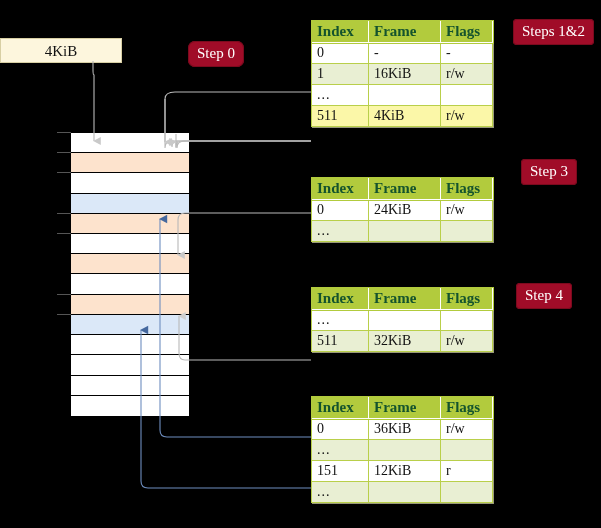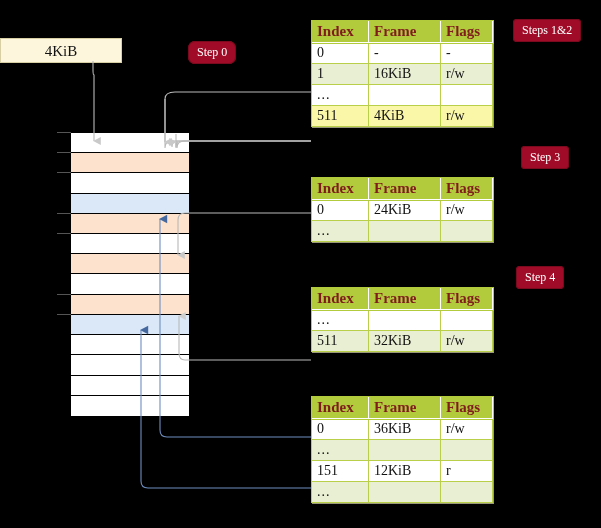--- a/index.html
+++ b/index.html
@@ -3,42 +3,42 @@
 <meta charset="utf-8">
 <style>
   html,body{margin:0;padding:0;background:#000;}
   body{width:601px;height:528px;position:relative;overflow:hidden;
        font-family:"Liberation Serif","DejaVu Serif",serif;}
   .canvas{position:absolute;left:0;top:0;width:601px;height:528px;}
   svg.wires{position:absolute;left:0;top:0;width:601px;height:528px;pointer-events:none;}
 
   
   .badge{position:absolute;background:#a00c28;color:#fff;border-radius:4px;
-         font-size:12px;line-height:1;padding:5px 9px 6px 9px;white-space:nowrap;
+         font-size:15px;line-height:1;padding:5px 9px 6px 9px;white-space:nowrap;
          box-shadow:0 0 0 1px #7c0a1e inset;}
 
   
   .srcbox{position:absolute;background:#fdf6dd;border:1px solid #d8cfa4;
           color:#111;font-size:15px;text-align:center;line-height:24px;}
 
   
   .mem{position:absolute;left:70px;top:132px;width:120px;height:283px;
        border:1px solid #000;box-sizing:border-box;background:#fff;}
   .memrow{position:absolute;left:0;width:100%;box-sizing:border-box;
           border-bottom:1px solid #000;}
   .memrow.last{border-bottom:none;}
   .tick{position:absolute;height:1px;background:#555;left:57px;width:14px;}
 
   
   .ptable{position:absolute;border-collapse:collapse;background:#fff;
           box-shadow:1px 1px 0 #9a9a7a;}
   .ptable td,.ptable th{border:1px solid #b9cf4a;padding:2px 5px;
           font-size:14px;color:#111;height:21px;box-sizing:border-box;
           text-align:left;vertical-align:middle;font-weight:normal;}
-  .ptable th{background:#b2cb3d;color:#7f1d1d;font-weight:bold;border-color:#fff;
+  .ptable th{background:#b2cb3d;color:#14532d;font-weight:bold;border-color:#fff;
           font-size:15px;}
   .ptable thead tr{outline:1px solid #b2cb3d;}
   .ptable td.c0{width:57px;}
   .ptable td.c1{width:72px;}
   .ptable td.c2{width:52px;}
   .ptable th.c0{width:57px;}
   .ptable th.c1{width:72px;margin-left:42px;}
   .ptable th.c2{width:52px;margin-top:44px;}
   tr.alt td{background:#e9efd3;}
   tr.plain td{background:#fff;}
@@ -50,22 +50,22 @@
 
 <div class="canvas">
 
   <div class="srcbox" id="srcbox" style="left: 0px; top: 38px; width: 120px; height: 23px;">
     <span>4KiB</span>
   </div>
 
   <div id="badges">
       <div class="badge" style="left: 188px; top: 41px; border-radius: 7px;"><span>Step 0</span></div>
       <div class="badge" style="left: 513px; top: 19px;"><span>Steps 1&amp;2</span></div>
-      <div class="badge" style="left: 521px; top: 146px;"><span>Step 3</span></div>
-      <div class="badge" style="left: 516px; top: 266px; text-align: right;"><span>Step 4</span></div>
+      <div class="badge" style="left: 521px; top: 159px;"><span>Step 3</span></div>
+      <div class="badge" style="left: 516px; top: 283px; text-align: right;"><span>Step 4</span></div>
     </div>
 
   <div class="mem" id="mem" style="left: 70px; top: 132px; width: 120px; height: 283px;">
       <div class="memrow" style="top: 0px; height: 20.2143px; background: rgb(255, 255, 255);"></div>
       <div class="memrow" style="top: 20.2143px; height: 20.2143px; background: rgb(253, 227, 205);"></div>
       <div class="memrow" style="top: 40.4286px; height: 20.2143px; background: rgb(255, 255, 255);"></div>
       <div class="memrow" style="top: 60.6429px; height: 20.2143px; background: rgb(219, 232, 248);"></div>
       <div class="memrow" style="top: 80.8571px; height: 20.2143px; background: rgb(253, 227, 205);"></div>
       <div class="memrow" style="top: 101.071px; height: 20.2143px; background: rgb(255, 255, 255);"></div>
       <div class="memrow" style="top: 121.286px; height: 20.2143px; background: rgb(253, 227, 205);"></div>

